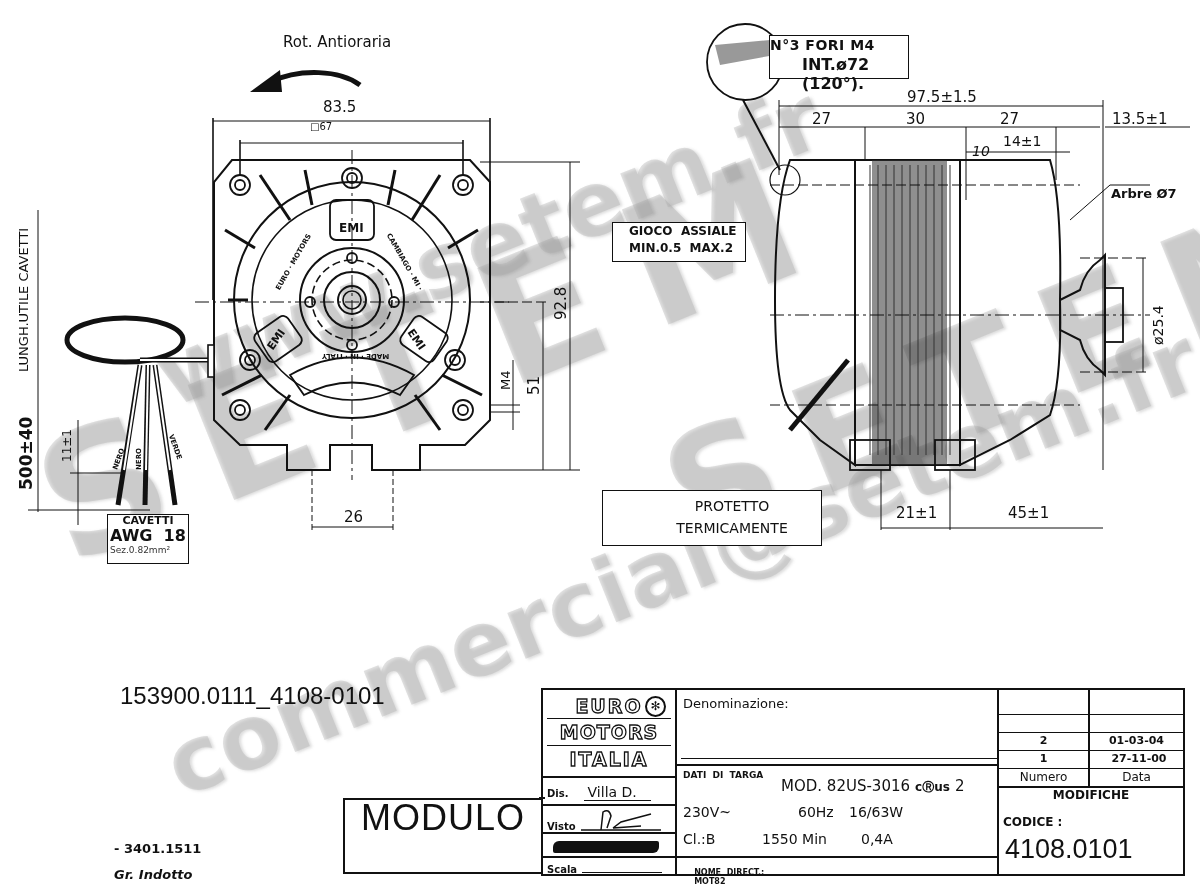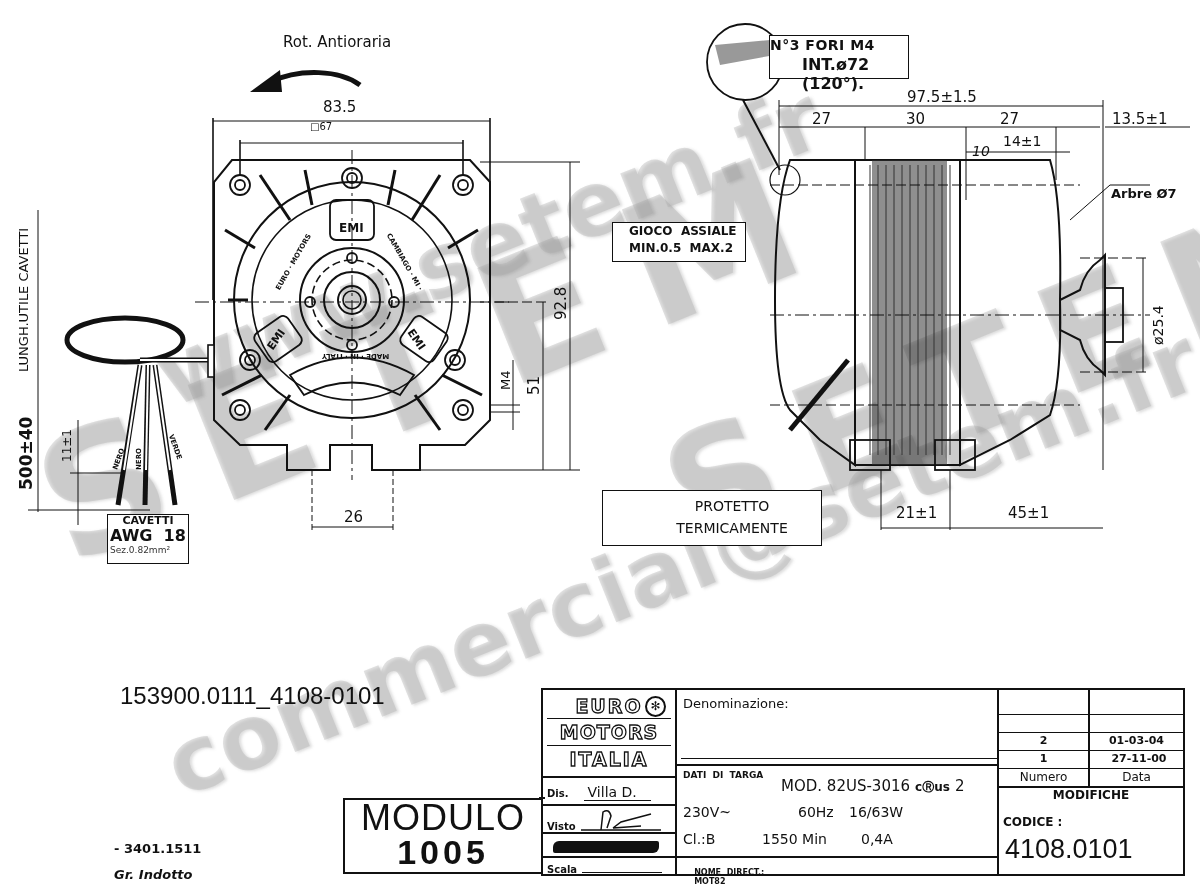--- a/index.html
+++ b/index.html
@@ -245,21 +245,20 @@
 <div class="lbl" style="left:120px; top:682px; font-size:24px; font-family:'Liberation Sans', sans-serif;">153900.0111_4108-0101</div>
 <div class="abs" style="left:96px; top:810px;">
   <div style="font-size:13px; font-weight:bold; line-height:26px; white-space:pre;">
     <span>- 3401.1511</span>&nbsp;&nbsp;
     <span style="font-style:italic;">Gr. Indotto</span>
   </div>
 
 </div>
 <div class="abs" style="left:343px; top:798px; width:196px; height:72px; border:2px solid #111; text-align:center; background:#fff;">
   <div style="font-size:36px; line-height:36px; letter-spacing:1px; font-family:'Liberation Sans', sans-serif;">MODULO</div>
-  <div style="font-size:34px; line-height:32px; font-weight:bold; letter-spacing:4px; font-family:'Liberation Sans', sans-serif;">1005</div>
 </div>
 
 <div class="tb" style="left:541px; top:688px; width:640px; height:184px;">
 
   <div class="abs" style="left:4px; top:4px; width:124px; height:82px; text-align:center;">
     <div style="font-size:19px; font-weight:bold; line-height:24px; letter-spacing:2px; color:#fff; -webkit-text-stroke:1.3px #111;">EURO</div>
     <div style="font-size:19px; font-weight:bold; line-height:26px; letter-spacing:1px; color:#fff; -webkit-text-stroke:1.3px #111; border-top:1px solid #111; border-bottom:1px solid #111;">MOTORS</div>
     <div style="font-size:19px; font-weight:bold; line-height:26px; letter-spacing:2px; color:#fff; -webkit-text-stroke:1.3px #111;">ITALIA</div>
   </div>
   <span class="abs" style="left:102px; top:6px; width:17px; height:17px; border:2px solid #111; border-radius:50%; font-size:12px; line-height:17px; text-align:center;">✻</span>

